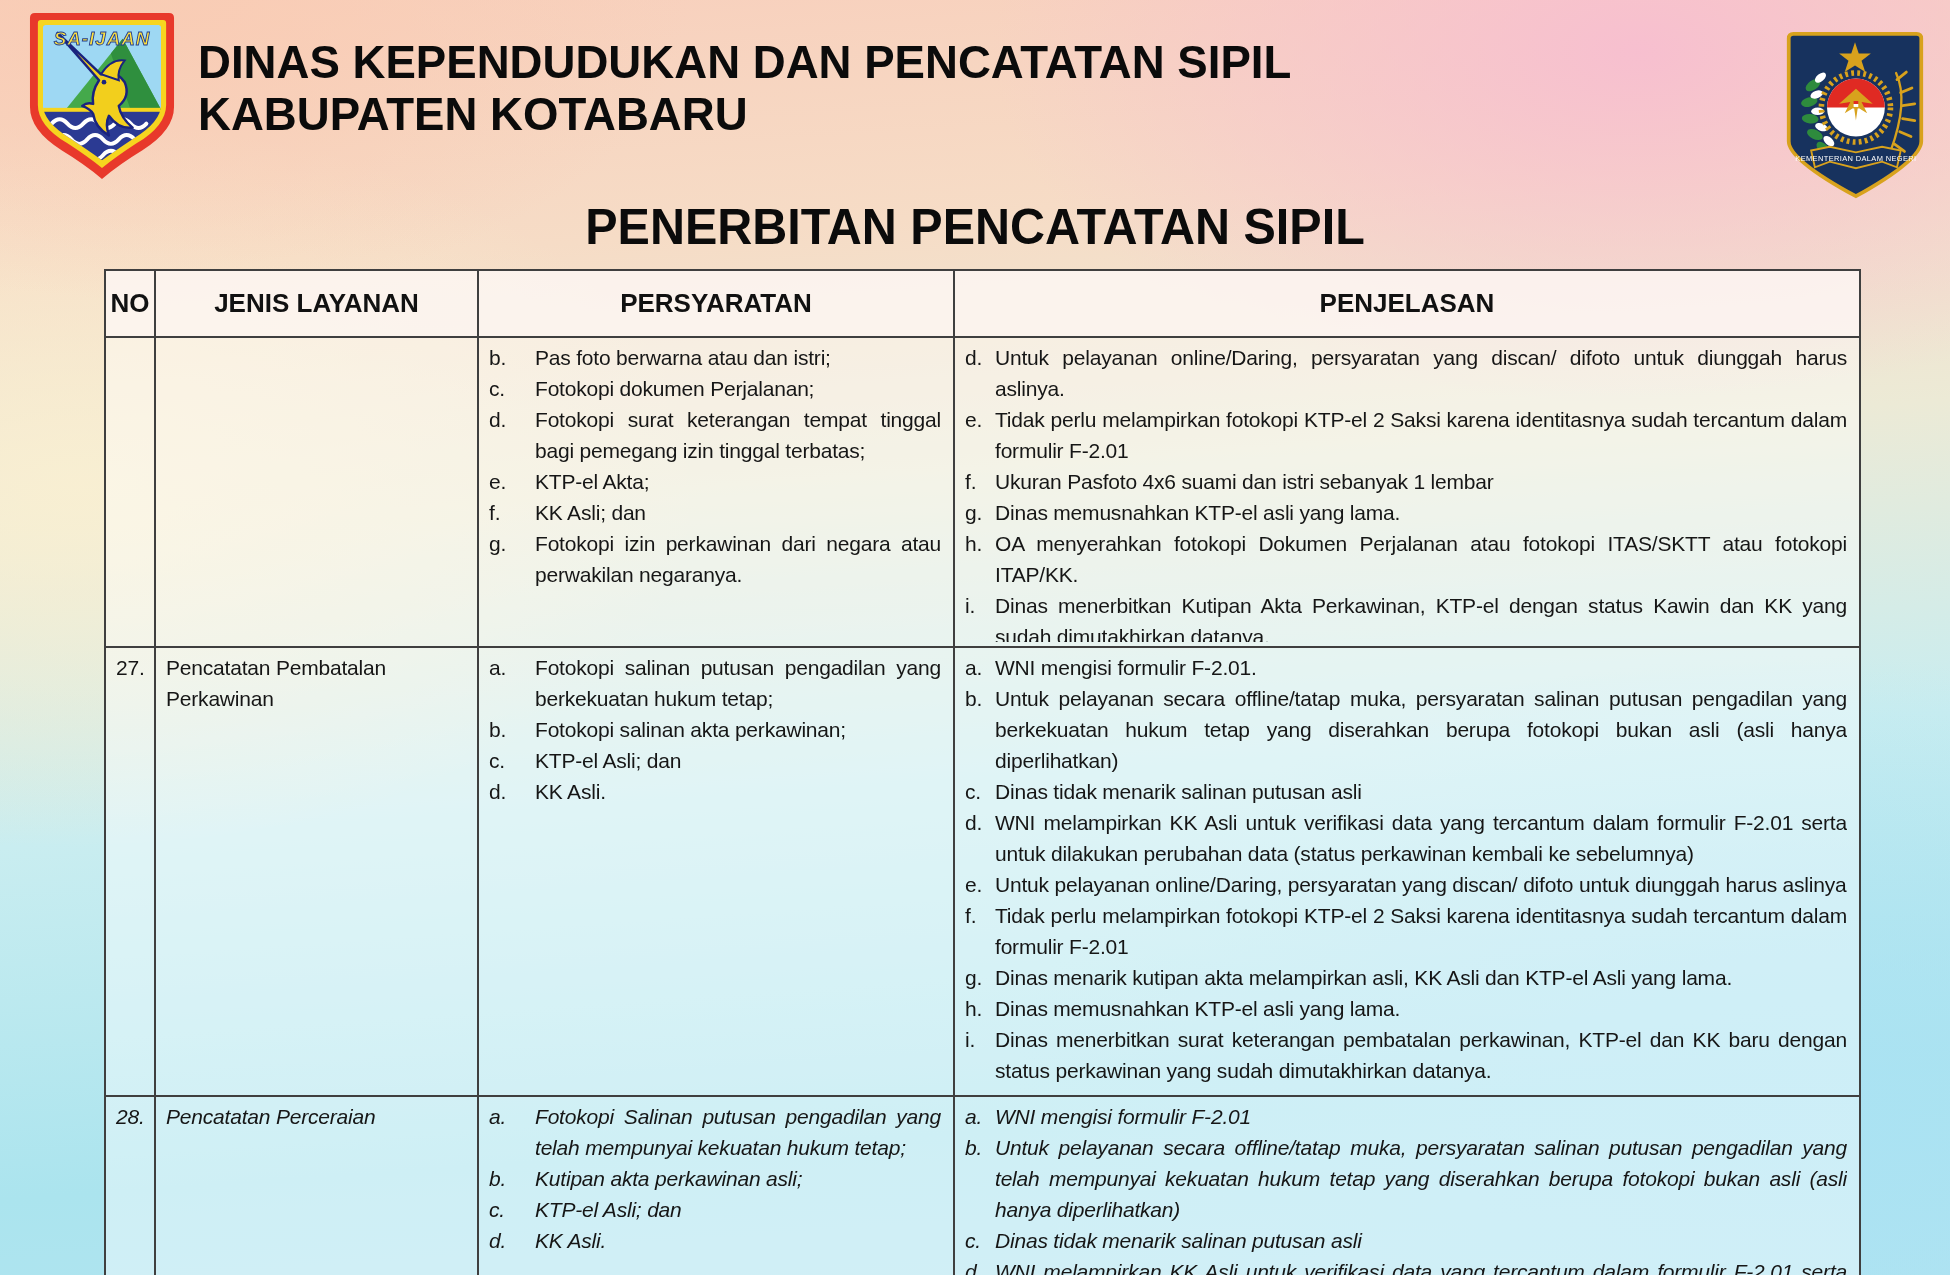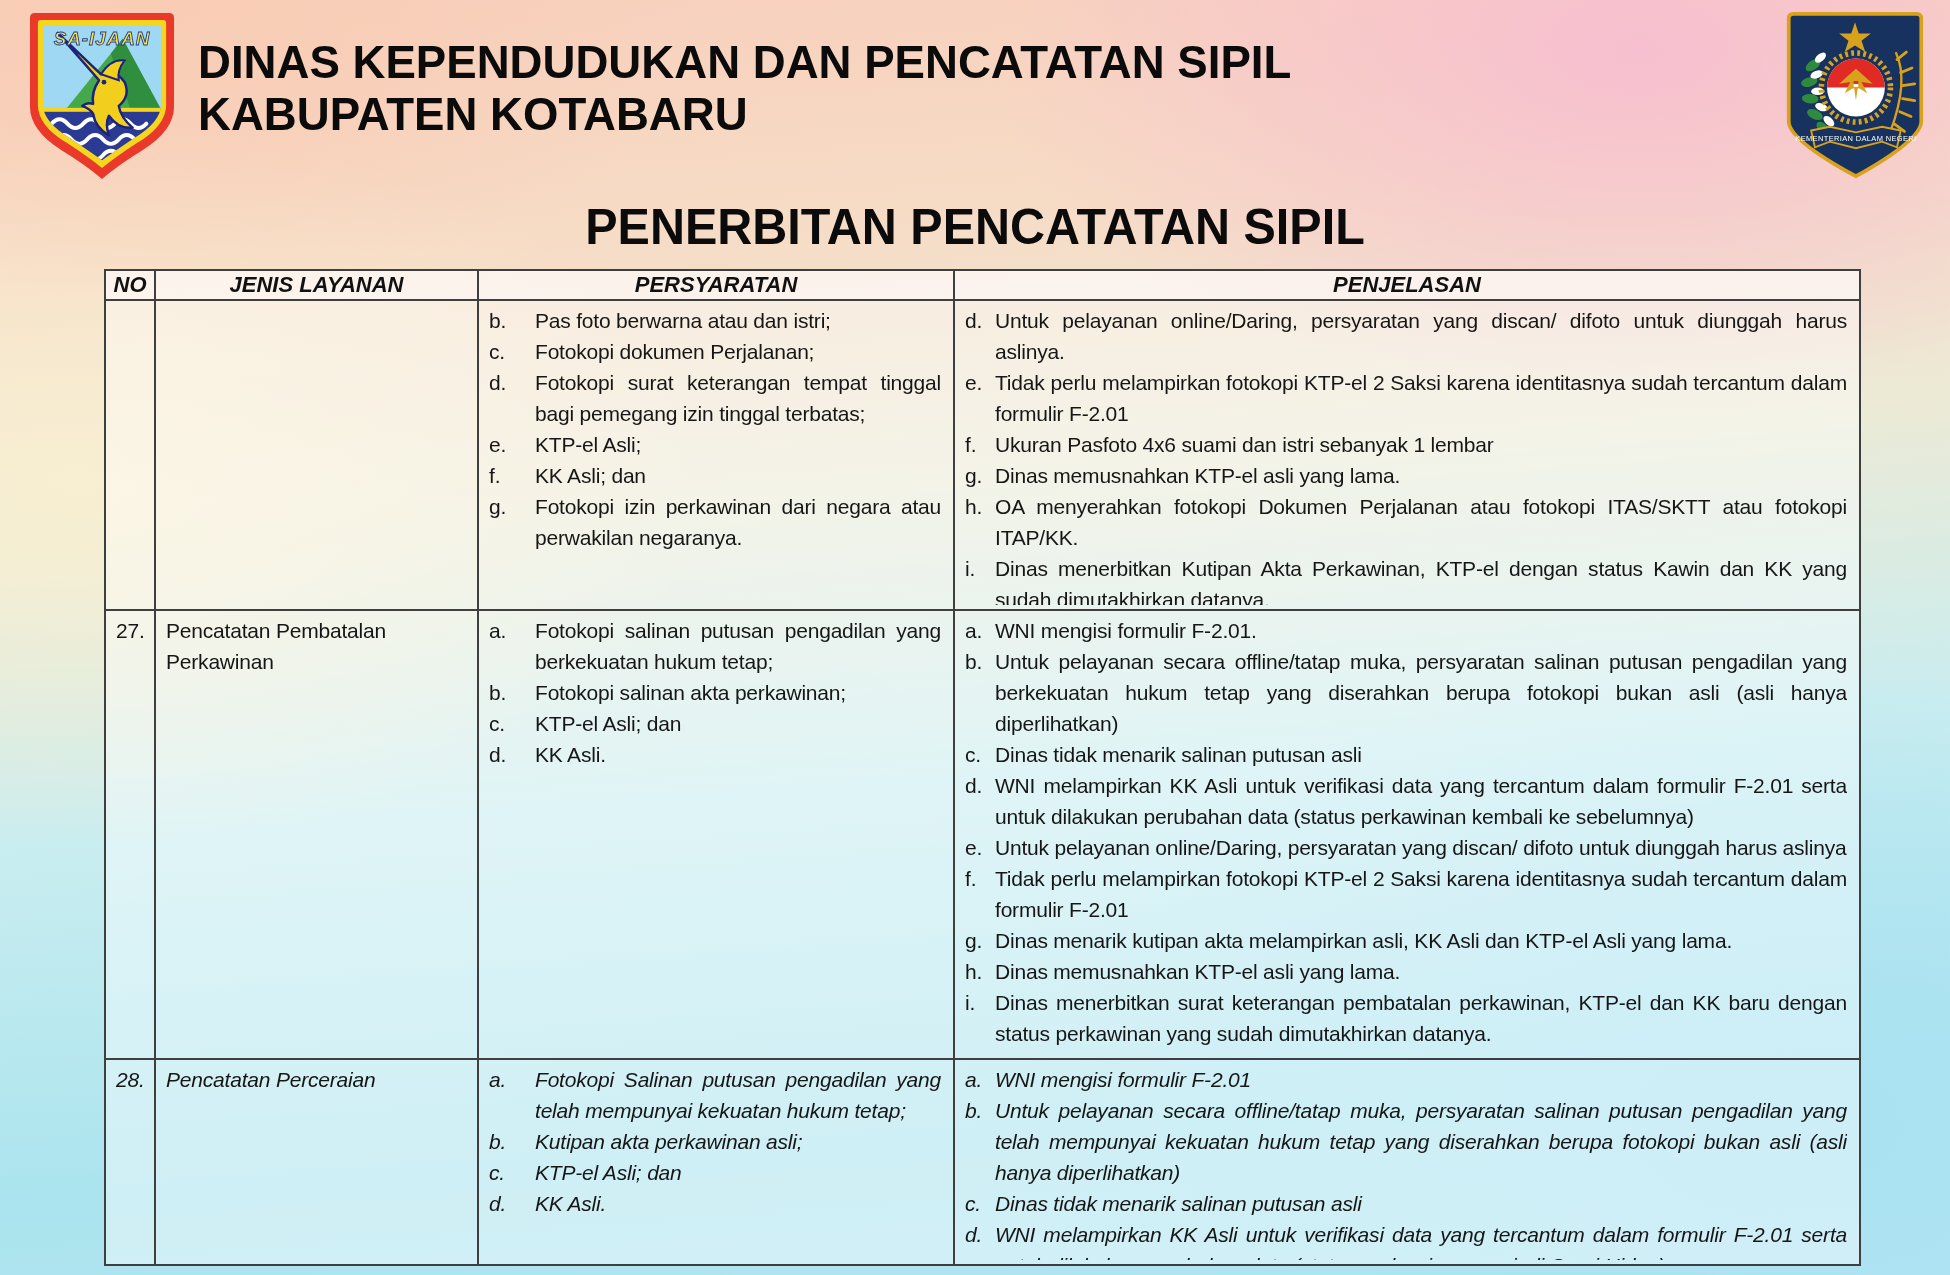--- a/index.html
+++ b/index.html
@@ -8,32 +8,32 @@
     position:relative;width:1950px;height:1275px;overflow:hidden;
     background:
       radial-gradient(ellipse 950px 520px at 84% 4%, rgba(247,190,208,.95), rgba(247,190,208,0) 68%),
       radial-gradient(ellipse 760px 430px at 8% 0%, rgba(249,204,180,.95), rgba(249,204,180,0) 70%),
       radial-gradient(ellipse 900px 520px at 4% 38%, rgba(250,240,210,.85), rgba(250,240,210,0) 70%),
       radial-gradient(ellipse 1100px 650px at 92% 88%, rgba(170,226,243,.9), rgba(170,226,243,0) 72%),
       linear-gradient(176deg,#f8cfbc 0%,#f6dcc6 20%,#ecead6 38%,#c9edf0 60%,#abe4ee 85%,#b2e4f1 100%);
   }
   
   .logo-left{position:absolute;left:28px;top:10px;width:148px;height:172px;font-style:italic;}
-  .logo-right{position:absolute;left:1785px;top:10px;width:140px;height:170px;}
+  .logo-right{position:absolute;left:1785px;top:30px;width:140px;height:170px;}
   .agency{position:absolute;left:198px;top:36px;color:#0b0b0b;font-weight:bold;
           font-size:47px;line-height:52px;letter-spacing:0px;transform:scaleX(.97);transform-origin:left top;white-space:nowrap;}
   .title{position:absolute;left:0;top:198px;width:1950px;text-align:center;margin:0;
          color:#0b0b0b;font-weight:bold;font-size:50px;letter-spacing:0px;transform:scaleX(.97);transform-origin:center top;}
   
   table.services{position:absolute;left:104px;top:269px;width:1755px;
                  border-collapse:collapse;table-layout:fixed;}
   .services th,.services td{border:2px solid #3f3f3f;}
   .services th{
-    height:26px;padding:1px 4px;background:rgba(252,247,244,.82);
-    font-size:22px;font-weight:bold;color:#111;text-align:center;vertical-align:middle;font-style:italic;
+    height:26px;padding:17px 4px;background:rgba(252,247,244,.82);
+    font-size:26px;font-weight:bold;color:#111;text-align:center;vertical-align:middle;
   }
   .services td{
     background:rgba(255,255,255,.42);vertical-align:top;
     padding:4px 12px 4px 10px;color:#161616;
     font-size:21px;line-height:31px;letter-spacing:-0.2px;
   }
   .col-no{width:50px;} .col-svc{width:323px;} .col-req{width:476px;} .col-exp{width:906px;}
   tr.row-a{height:310px;} tr.row-b{height:449px;} tr.row-c{height:206px;font-style:italic;}
   td .cw{overflow:hidden;}
   tr.row-a .cw{max-height:300px;} tr.row-b .cw{max-height:435px;} tr.row-c .cw{max-height:196px;}
@@ -158,21 +158,21 @@
           <div class="li">
                 <span class="m">c.</span>
                 <span class="t">Fotokopi dokumen Perjalanan;</span>
               </div>
           <div class="li">
                 <span class="m">d.</span>
                 <span class="t">Fotokopi surat keterangan tempat tinggal bagi pemegang izin tinggal terbatas;</span>
               </div>
           <div class="li">
                 <span class="m">e.</span>
-                <span class="t">KTP-el Asli;</span>
+                <span class="t">KTP-el Akta;</span>
               </div>
           <div class="li">
                 <span class="m">f.</span>
                 <span class="t">KK Asli; dan</span>
               </div>
           <div class="li">
                 <span class="m">g.</span>
                 <span class="t">Fotokopi izin perkawinan dari negara atau perwakilan negaranya.</span>
               </div>
         </div>

